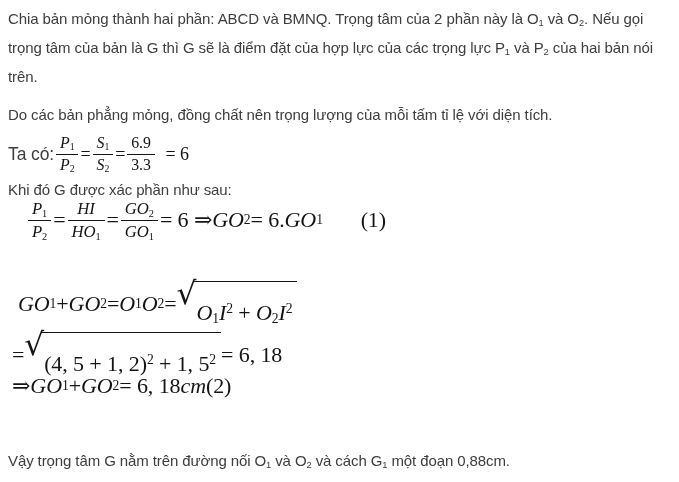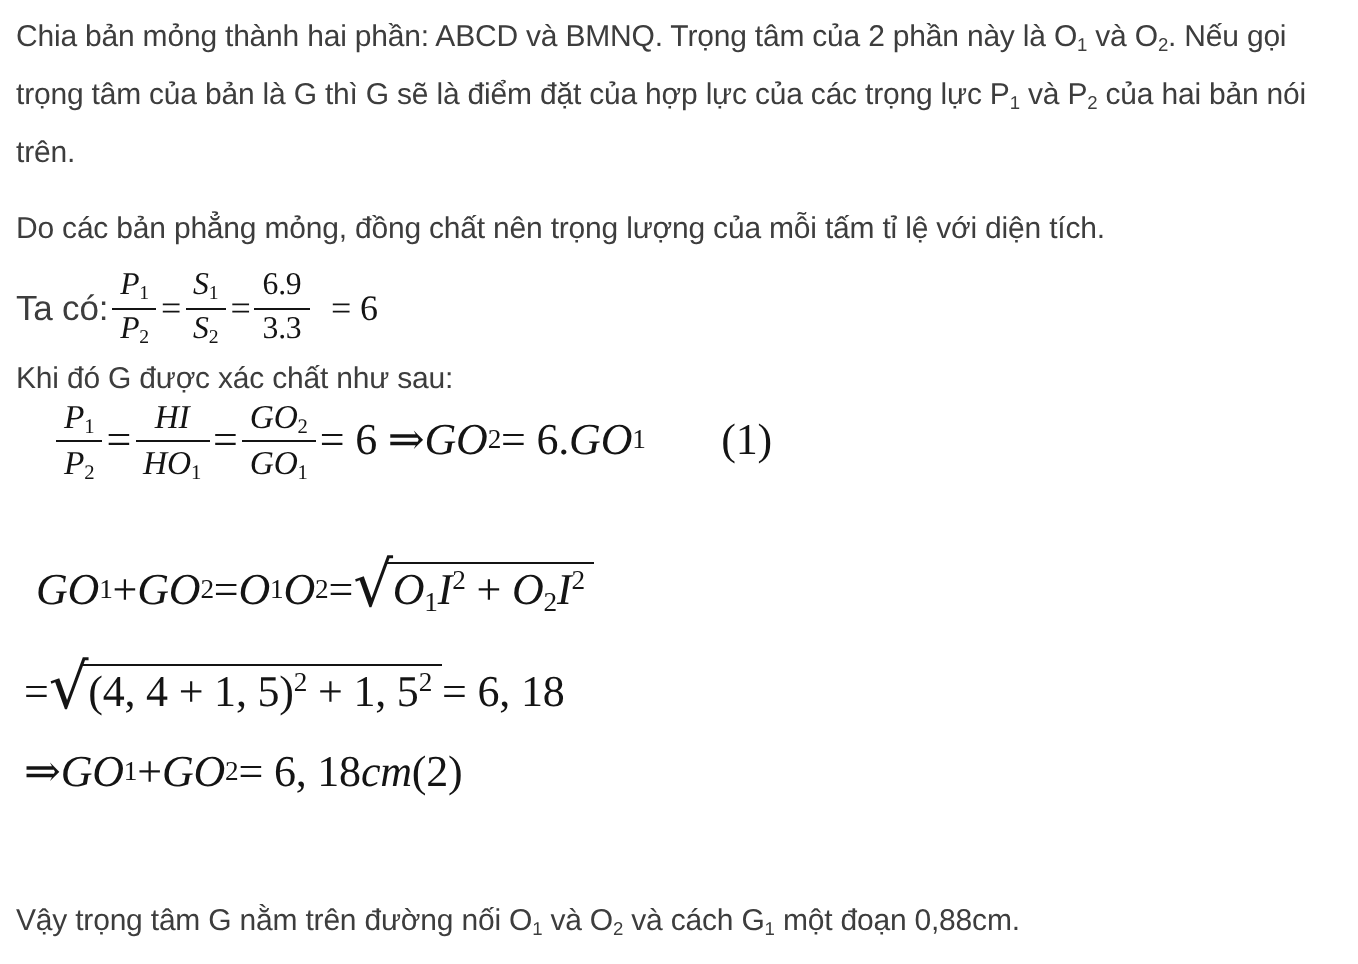--- a/index.html
+++ b/index.html
@@ -54,21 +54,21 @@
   .sqrt .rad {
     font-size: 1.42em;
     line-height: 1;
     margin-right: -3px;
     margin-top: -0.1em;
     font-family: "DejaVu Serif", "Liberation Serif", serif;
     color: var(--math, #141414);
   }
   .sqrt .rbody {
     border-top: 1.6px solid var(--math, #141414);
-    padding: 0 5px 0 3px;
+    padding: 18px 5px 0 3px;
   }
 </style>
 </head>
 <body>
 
 <div class="doc">
   <p class="para" style="top:4px"><span class="mt">Chia bản mỏng thành hai phần: ABCD và BMNQ. Trọng tâm của 2 phần này là O</span><sub class="msub">1</sub><span class="mt"> và O</span><sub class="msub">2</sub><span class="mt">. Nếu gọi trọng tâm của bản là G thì G sẽ là điểm đặt của hợp lực của các trọng lực P</span><sub class="msub">1</sub><span class="mt"> và P</span><sub class="msub">2</sub><span class="mt"> của hai bản nói trên.</span></p>
 
   <p class="para" style="top:100px">Do các bản phẳng mỏng, đồng chất nên trọng lượng của mỗi tấm tỉ lệ với diện tích.</p>
 
@@ -84,21 +84,21 @@
         <span class="den"><span class="mi">S</span><sub class="msub">2</sub></span>
       </span>
       <span class="mn"> = </span>
       <span class="frac">
         <span class="num"><span class="mn">6.9</span></span>
         <span class="den"><span class="mn">3.3</span></span>
       </span>
       <span class="mn">&nbsp; = 6</span>
     </div>
 
-  <p class="para" style="top:175px">Khi đó G được xác chất như sau:</p>
+  <p class="para" style="top:175px">Khi đó G được xác phần như sau:</p>
 
   <div class="para math-display" style="top:198px; left:26px">
       <span class="frac">
         <span class="num"><span class="mi">P</span><sub class="msub">1</sub></span>
         <span class="den"><span class="mi">P</span><sub class="msub">2</sub></span>
       </span>
       <span class="mn"> = </span>
       <span class="frac">
         <span class="num"><span class="mi">HI</span></span>
         <span class="den"><span class="mi">HO</span><sub class="msub">1</sub></span>
@@ -133,21 +133,21 @@
       <span class="sqrt">
         <span class="rad">√</span>
         <span class="rbody"><span class="mi">O</span><sub class="msub">1</sub><span class="mi">I</span><sup class="msup">2</sup><span class="mn"> + </span><span class="mi">O</span><sub class="msub">2</sub><span class="mi">I</span><sup class="msup">2</sup></span>
       </span>
     </div>
 
   <div class="para math-display" style="top:332px; left:12px">
       <span class="mn">= </span>
       <span class="sqrt">
         <span class="rad">√</span>
-        <span class="rbody"><span class="mn">(4, 4 + 1, 5)</span><sup class="msup">2</sup><span class="mn"> + 1, 5</span><sup class="msup">2</sup></span>
+        <span class="rbody"><span class="mn">(4, 5 + 1, 2)</span><sup class="msup">2</sup><span class="mn"> + 1, 5</span><sup class="msup">2</sup></span>
       </span>
       <span class="mn"> = 6, 18</span>
     </div>
 
   <div class="para math-display" style="top:373px; left:12px">
       <span class="mn">⇒ </span>
       <span class="mi">GO</span>
       <sub class="msub">1</sub>
       <span class="mn"> + </span>
       <span class="mi">GO</span>

